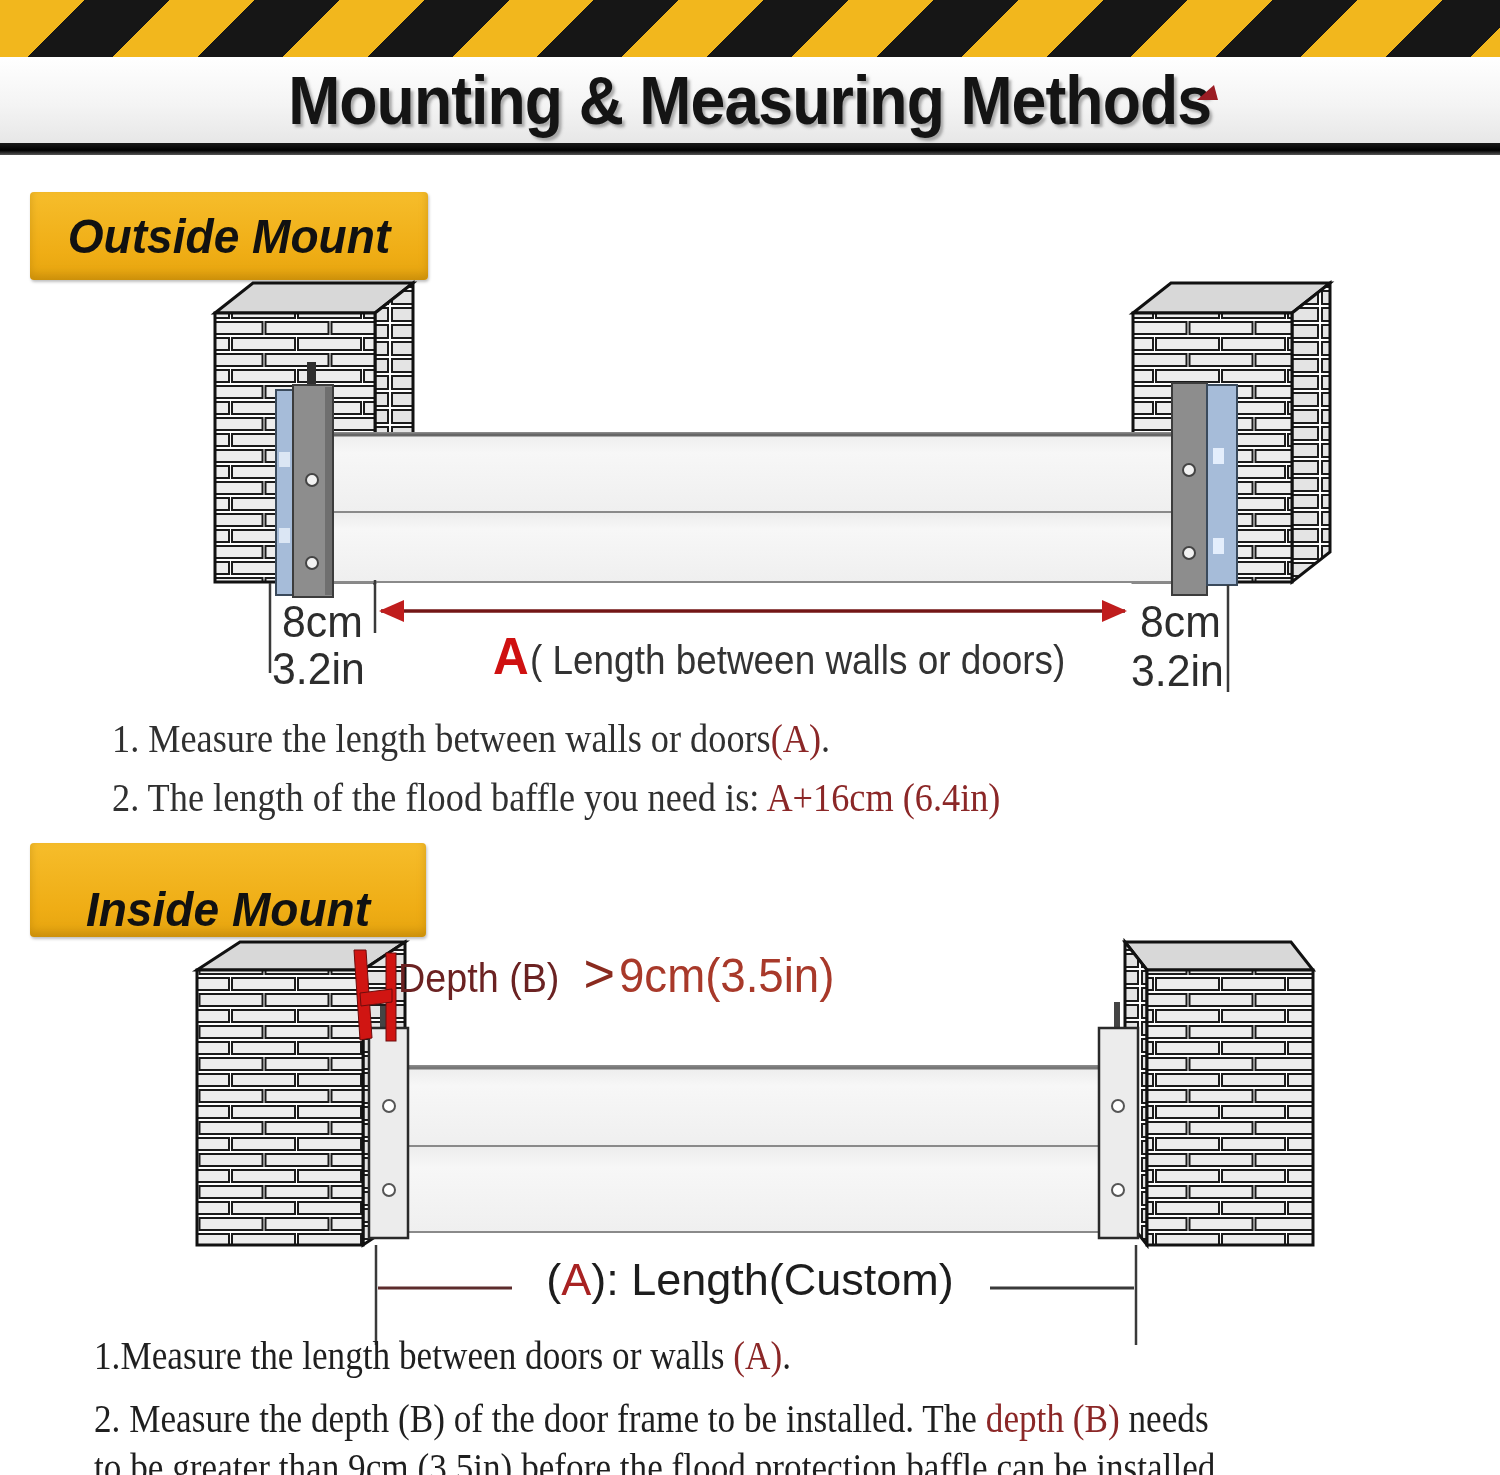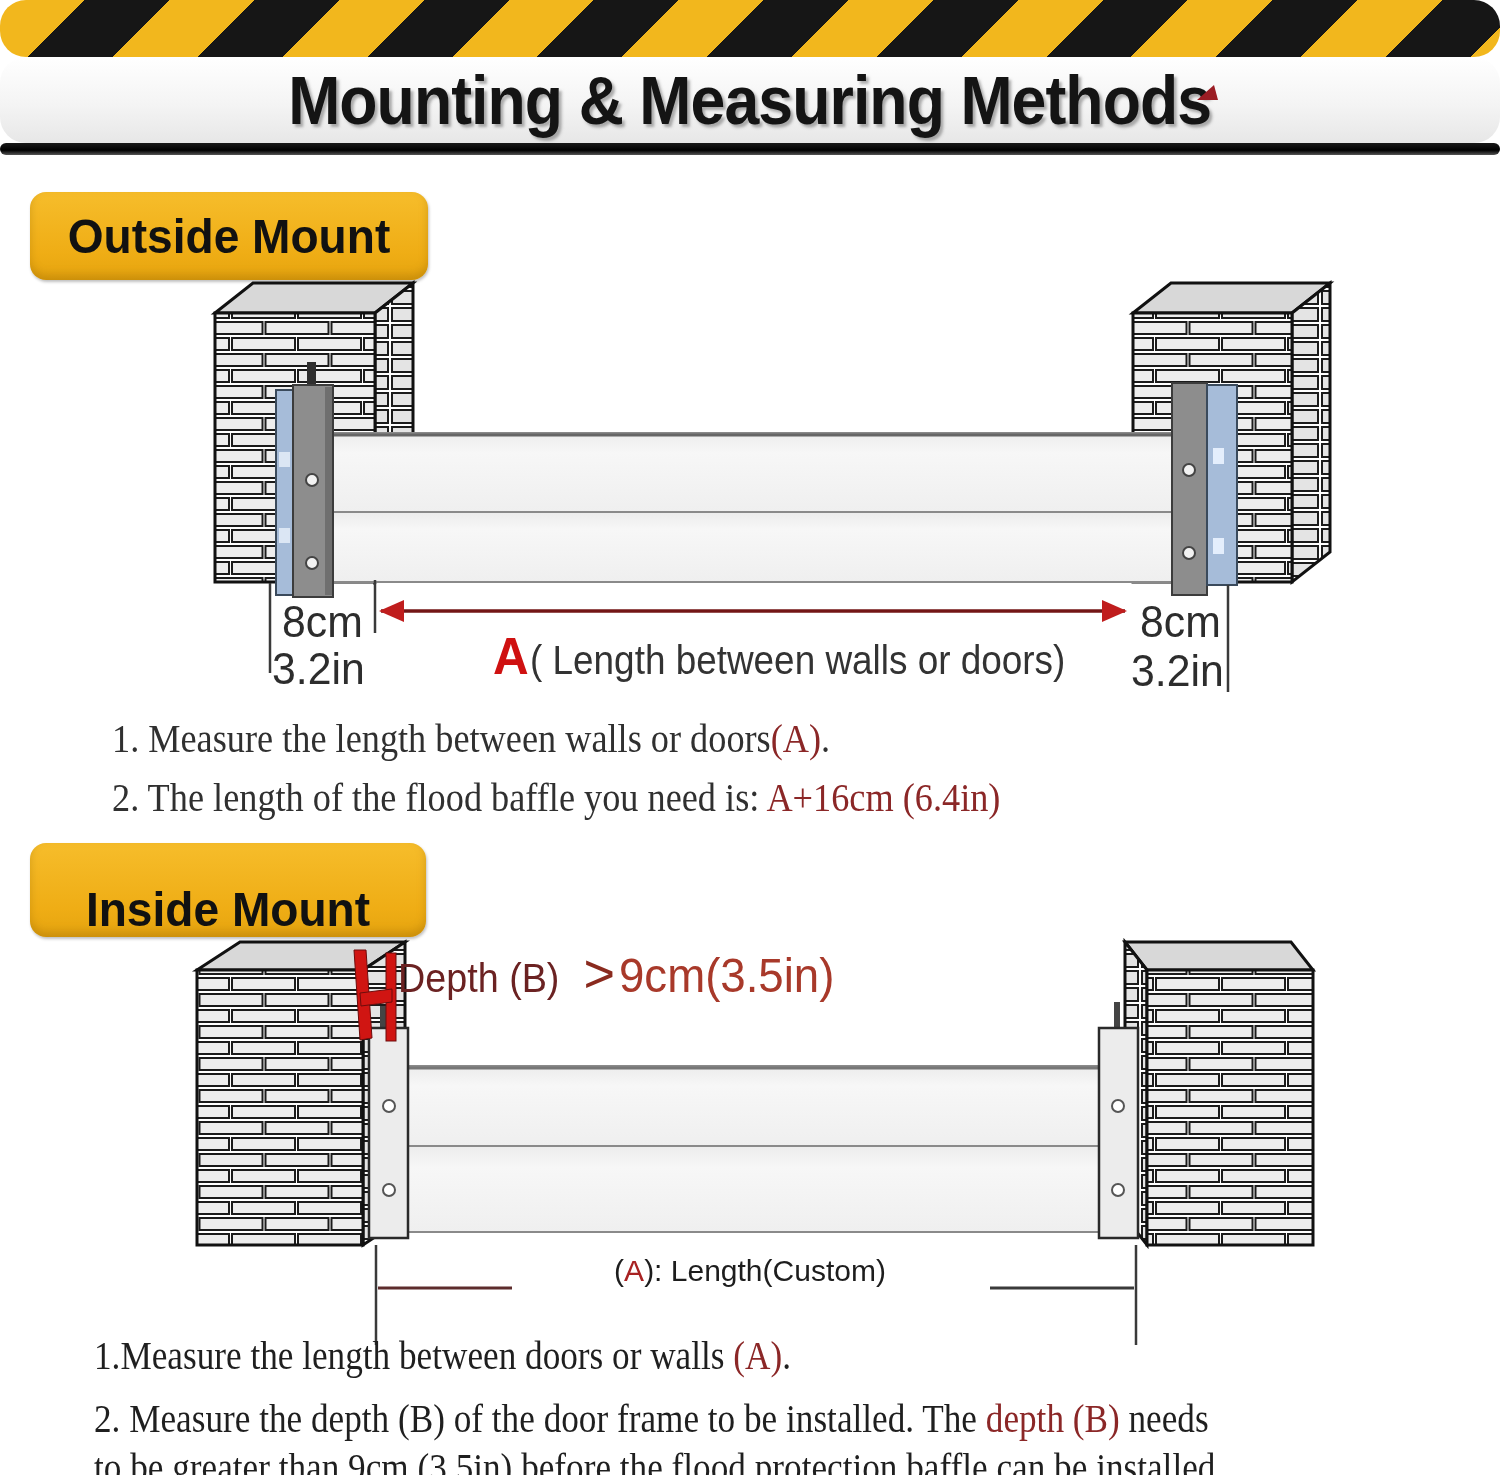--- a/index.html
+++ b/index.html
@@ -1,36 +1,36 @@
 <!DOCTYPE html>
 <html><head>
 <meta charset="utf-8">
 <style>
   html,body{margin:0;padding:0;background:#ffffff;}
   body{width:1500px;height:1475px;position:relative;overflow:hidden;
        font-family:"Liberation Sans",sans-serif;color:#222;}
-  .abs{position:absolute;border-radius:26px;}
+  .abs{position:absolute;}
 
   
   #tape{left:0;top:0;width:1500px;height:57px;
         background:repeating-linear-gradient(135deg,#f2b71d 0 60px,#161616 60px 120px);}
   #banner{left:0;top:57px;width:1500px;height:86px;
           background:linear-gradient(180deg,#ffffff 0%,#f4f4f4 55%,#e7e7e7 100%);
           display:flex;align-items:center;justify-content:center;}
   #banner .title{font-size:68px;font-weight:700;color:#141414;white-space:nowrap;
           transform:scaleX(.92);letter-spacing:-1px;
           text-shadow:3px 3px 3px rgba(110,110,110,.55);}
   #divider{left:0;top:143px;width:1500px;height:12px;
           background:linear-gradient(180deg,#1a1a1a 0%,#000 60%,#555 100%);}
 
   
-  .badge{position:absolute;border-radius:16px;
+  .badge{position:absolute;border-radius:4px;
          background:linear-gradient(180deg,#f6bd2b 0%,#efad15 70%,#e5a40f 100%);
          box-shadow:inset 0 -5px 8px rgba(150,100,0,.35), 1px 2px 3px rgba(0,0,0,.25);
-         display:flex;align-items:center;justify-content:center;}
+         display:flex;align-items:center;justify-content:center;font-style:italic;}
   .badge span{font-size:48px;font-weight:700;color:#111;transform:scaleX(.96);white-space:nowrap;}
   #outside-badge{left:30px;top:192px;width:398px;height:88px;}
   #inside-badge{left:30px;top:843px;width:396px;height:94px;align-items:flex-end;}
 
   
   svg{position:absolute;left:0;overflow:visible;}
 
   
   .dim{position:absolute;font-size:45px;color:#2d2d2d;white-space:nowrap;
        transform:scaleX(.95);transform-origin:left;}
@@ -44,21 +44,21 @@
   .step-red{color:#8b2727;}
   #outside-steps{left:112px;top:716px;}
   #outside-steps .step-line{margin-bottom:14px;}
 
   #depth-label{position:absolute;left:398px;top:942px;display:flex;align-items:baseline;white-space:nowrap;}
   #depth-label .d{font-size:41px;color:#6b2222;transform:scaleX(.92);transform-origin:left;}
   #depth-label .gt{font-size:54px;color:#8a2a1e;margin:0 4px 0 10px;font-weight:400;}
   #depth-label .v{font-size:48px;color:#a8392a;transform:scaleX(.95);transform-origin:left;}
 
   #length-label{position:absolute;left:450px;top:1254px;width:600px;text-align:center;
-       font-size:30px;color:#1d1d1d;white-space:nowrap;}
+       font-size:45px;color:#1d1d1d;white-space:nowrap;}
   #length-label .a{color:#a82222;}
 
   #bottom-steps{left:94px;top:1332px;color:#1f1f1f;}
   #bottom-steps .step-line{font-size:40px;transform:scaleX(.88);transform-origin:left;}
   #bottom-steps .l1{margin-bottom:16px;}
   #bottom-steps .l3{margin-top:2px;}
 </style>
 </head>
 <body>
 

